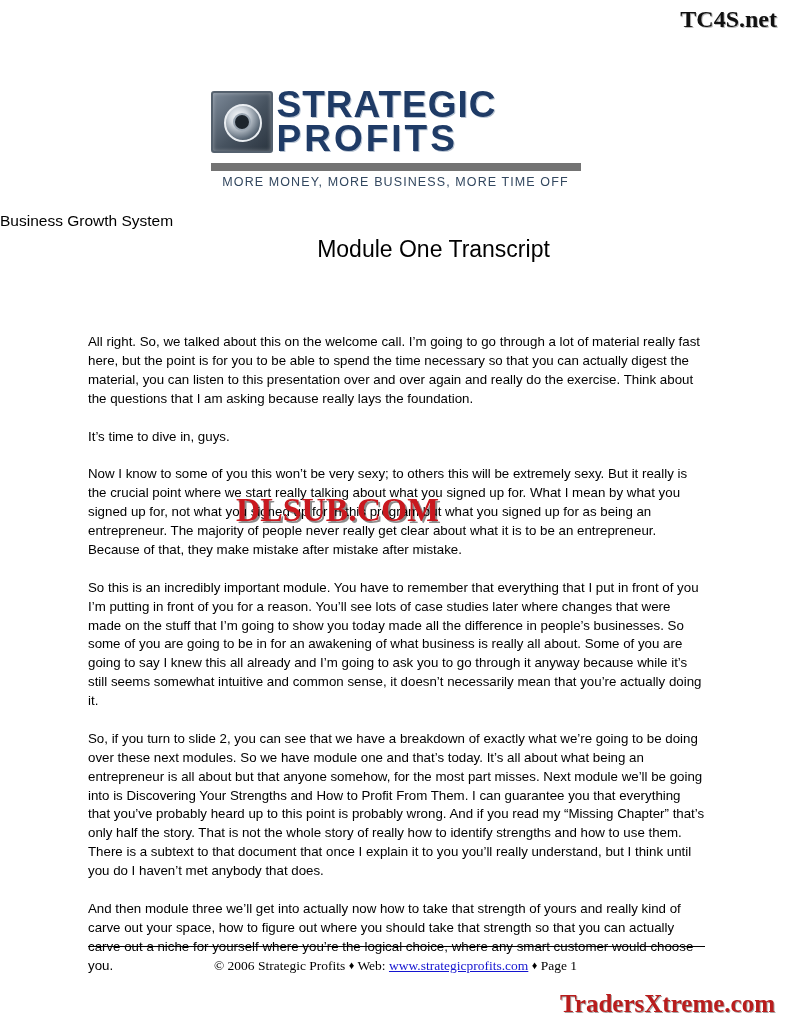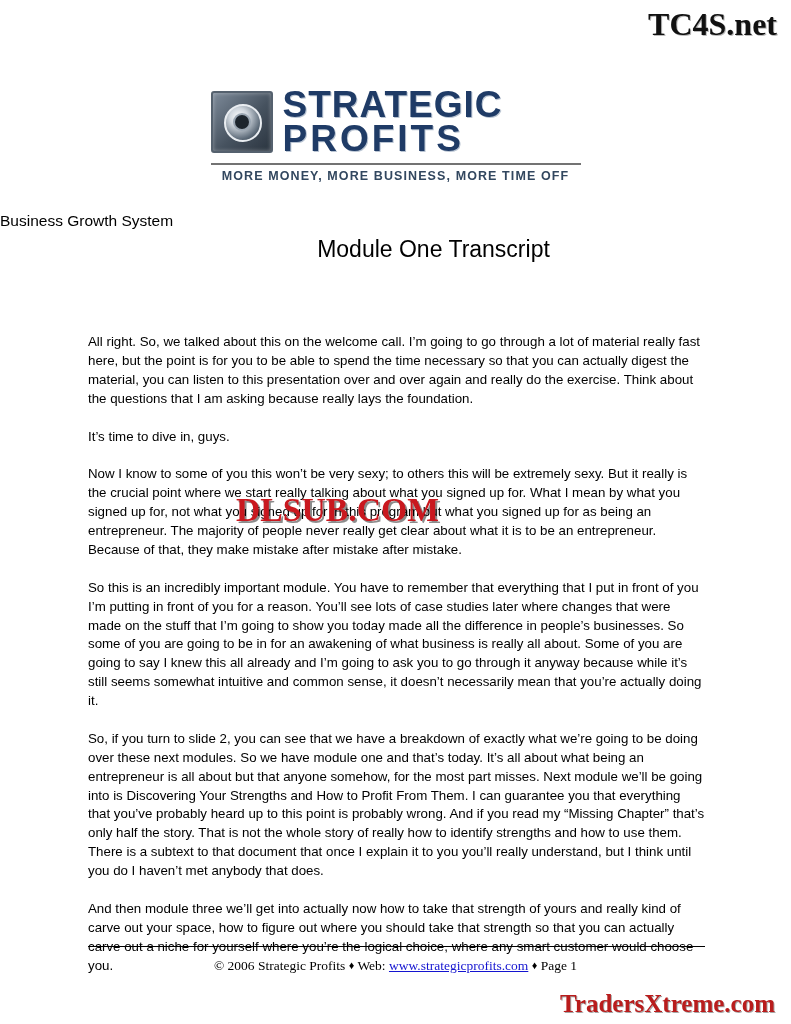--- a/index.html
+++ b/index.html
@@ -21,40 +21,40 @@
     background: #fff;
   }
 
   
   .tc4s {
     position: absolute;
     top: 6px;
     right: 14px;
     font-family: "Liberation Serif", serif;
     font-weight: bold;
-    font-size: 32px;
+    font-size: 24px;
     color: #111;
     letter-spacing: 0px;
     text-shadow: 1px 1px 0 #bbb;
   }
 
   
   .logo-wrap {
     position: absolute;
     top: 88px;
     left: 50%;
     transform: translateX(-50%);
     width: 370px;
     text-align: center;
   }
   .logo-row {
     display: flex;
     align-items: center;
     justify-content: flex-start;
-    gap: 10px;
+    gap: 4px;
   }
   .logo-mark {
     width: 58px;
     height: 58px;
     background: linear-gradient(135deg, #7d8a99 0%, #46525f 55%, #2b3540 100%);
     border: 2px solid #55616e;
     border-radius: 3px;
     position: relative;
     flex: 0 0 auto;
     box-shadow: inset 0 0 4px rgba(255,255,255,.35);
@@ -85,25 +85,25 @@
     font-family: "Liberation Sans", sans-serif;
     font-weight: bold;
     font-size: 37px;
     letter-spacing: 1px;
     color: #1f3b66;
     text-shadow: 1px 1px 0 #b9c4d2;
   }
   .logo-line2 { letter-spacing: 3px; }
   .logo-tagline {
     margin-top: 7px;
-    border-top: 2px solid #737373;
+    border-top: 8px solid #737373;
     padding-top: 4px;
     font-family: "Liberation Sans", sans-serif;
     font-size: 12.5px;
-    font-weight: bold;
+    font-weight: normal;
     letter-spacing: 1.1px;
     color: #32475f;
     white-space: nowrap;
   }
 
   
   .subtitle {
     position: absolute;
     top: 212px;
     width: 100%;

